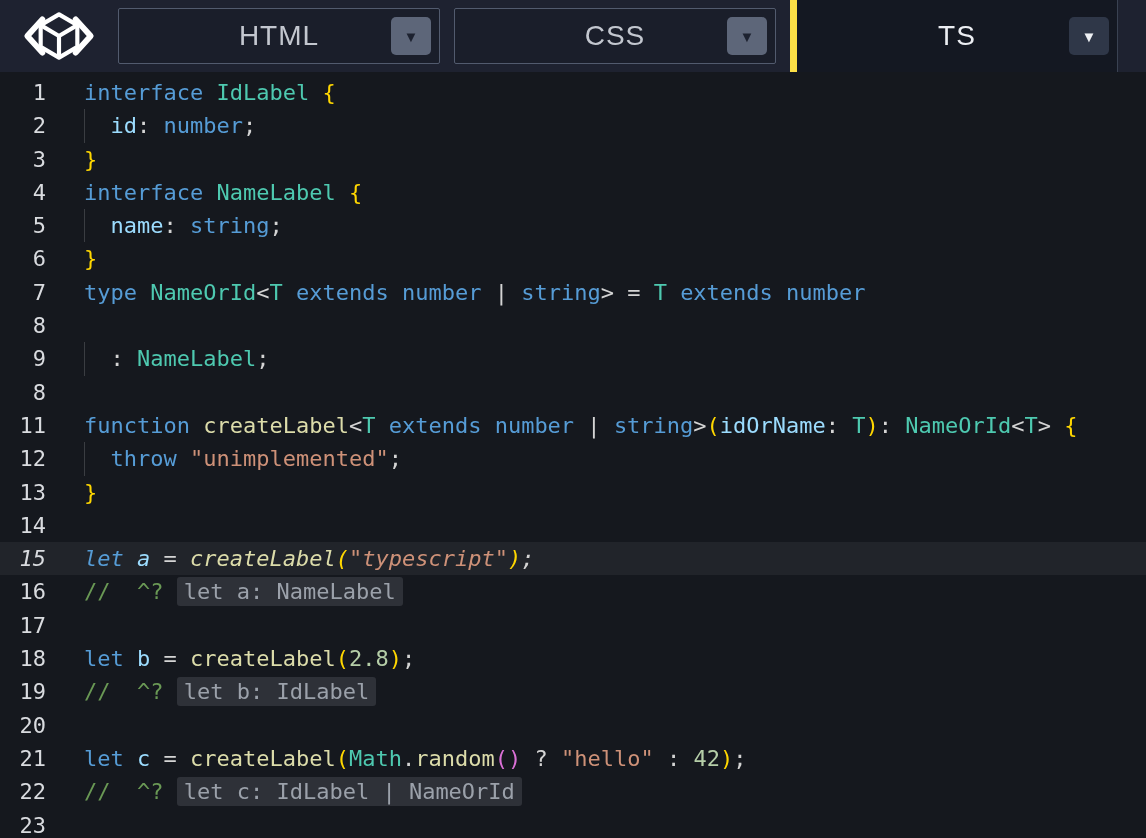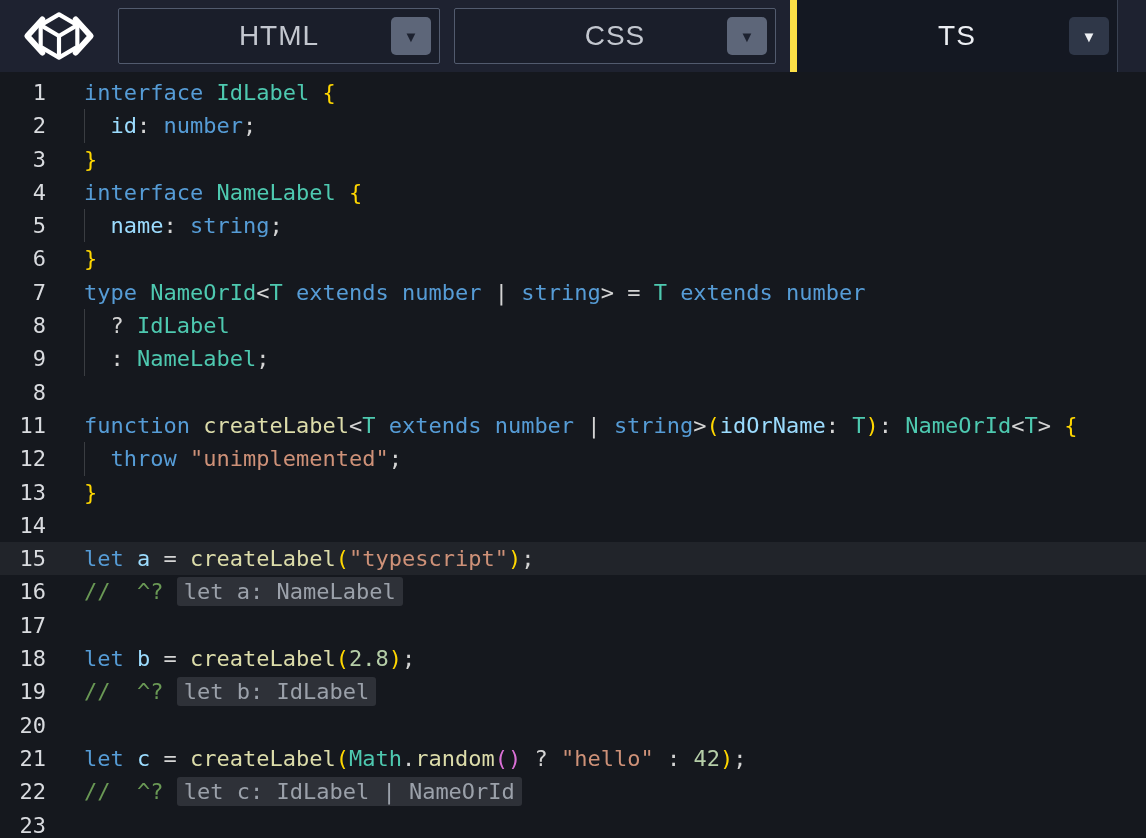--- a/index.html
+++ b/index.html
@@ -43,21 +43,21 @@
     background: #5d6679; display: flex; align-items: center; justify-content: center;
     cursor: pointer;
   }
   .tab.active .dd { background: #2f3748; }
   .chev { color: #1d2230; font-size: 15px; line-height: 1; }
   .tab.active .chev { color: #eef0f4; }
 
   
   .editor { flex: 1; padding-top: 4px; overflow: hidden; background: var(--bg, #15181e); cursor: text; }
   .row { display: flex; height: 33.3px; line-height: 33.3px; font-size: 22px; white-space: pre; }
-  .row.hl { background: rgba(255,255,255,0.055); }
+  .row.hl { background: rgba(255,255,255,0.055); font-style: italic; }
   .ln { width: 46px; flex: none; text-align: right; color: var(--lineNo, #d9dbdf); }
   .code { margin-left: 38px; position: relative; }
   .code.guide::before {
     content: ""; position: absolute; left: 0; top: 0; bottom: 0;
     border-left: 1px solid rgba(255,255,255,0.16);
   }
   .tk-kw { color: var(--kw); }
   .tk-bt { color: var(--kw); }
   .tk-ty { color: var(--ty); }
   .tk-fn { color: var(--fn); }
@@ -106,21 +106,21 @@
       </div>
   </header>
   <div class="editor" id="editor">
       <div class="row"><span class="ln">1</span><span class="code"><span class="tk-kw">interface</span><span class="tk-pl"> </span><span class="tk-ty">IdLabel</span><span class="tk-pl"> </span><span class="tk-b1">{</span></span></div>
       <div class="row"><span class="ln">2</span><span class="code guide"><span class="tk-pl">  </span><span class="tk-vr">id</span><span class="tk-pl">: </span><span class="tk-bt">number</span><span class="tk-pl">;</span></span></div>
       <div class="row"><span class="ln">3</span><span class="code"><span class="tk-b1">}</span></span></div>
       <div class="row"><span class="ln">4</span><span class="code"><span class="tk-kw">interface</span><span class="tk-pl"> </span><span class="tk-ty">NameLabel</span><span class="tk-pl"> </span><span class="tk-b1">{</span></span></div>
       <div class="row"><span class="ln">5</span><span class="code guide"><span class="tk-pl">  </span><span class="tk-vr">name</span><span class="tk-pl">: </span><span class="tk-bt">string</span><span class="tk-pl">;</span></span></div>
       <div class="row"><span class="ln">6</span><span class="code"><span class="tk-b1">}</span></span></div>
       <div class="row"><span class="ln">7</span><span class="code"><span class="tk-kw">type</span><span class="tk-pl"> </span><span class="tk-ty">NameOrId</span><span class="tk-pl">&lt;</span><span class="tk-ty">T</span><span class="tk-pl"> </span><span class="tk-kw">extends</span><span class="tk-pl"> </span><span class="tk-bt">number</span><span class="tk-pl"> | </span><span class="tk-bt">string</span><span class="tk-pl">&gt; = </span><span class="tk-ty">T</span><span class="tk-pl"> </span><span class="tk-kw">extends</span><span class="tk-pl"> </span><span class="tk-bt">number</span></span></div>
-      <div class="row"><span class="ln">8</span><span class="code guide"><span class="tk-pl">  ? </span><span class="tk-ty">IdLabel</span></span></div>
+      <div class="row"><span class="ln">8</span></div>
       <div class="row"><span class="ln">9</span><span class="code guide"><span class="tk-pl">  : </span><span class="tk-ty">NameLabel</span><span class="tk-pl">;</span></span></div>
       <div class="row"><span class="ln">8</span><span class="code"></span></div>
       <div class="row"><span class="ln">11</span><span class="code"><span class="tk-kw">function</span><span class="tk-pl"> </span><span class="tk-fn">createLabel</span><span class="tk-pl">&lt;</span><span class="tk-ty">T</span><span class="tk-pl"> </span><span class="tk-kw">extends</span><span class="tk-pl"> </span><span class="tk-bt">number</span><span class="tk-pl"> | </span><span class="tk-bt">string</span><span class="tk-pl">&gt;</span><span class="tk-b1">(</span><span class="tk-vr">idOrName</span><span class="tk-pl">: </span><span class="tk-ty">T</span><span class="tk-b1">)</span><span class="tk-pl">: </span><span class="tk-ty">NameOrId</span><span class="tk-pl">&lt;</span><span class="tk-ty">T</span><span class="tk-pl">&gt; </span><span class="tk-b1">{</span></span></div>
       <div class="row"><span class="ln">12</span><span class="code guide"><span class="tk-pl">  </span><span class="tk-kw">throw</span><span class="tk-pl"> </span><span class="tk-st">"unimplemented"</span><span class="tk-pl">;</span></span></div>
       <div class="row"><span class="ln">13</span><span class="code"><span class="tk-b1">}</span></span></div>
       <div class="row"><span class="ln">14</span><span class="code"></span></div>
       <div class="row hl"><span class="ln">15</span><span class="code"><span class="tk-kw">let</span><span class="tk-pl"> </span><span class="tk-vr">a</span><span class="tk-pl"> = </span><span class="tk-fn">createLabel</span><span class="tk-b1">(</span><span class="tk-st">"typescript"</span><span class="tk-b1">)</span><span class="tk-pl">;</span></span></div>
       <div class="row"><span class="ln">16</span><span class="code"><span class="tk-cm">//  ^? </span><span class="tk-qy">let a: NameLabel</span></span></div>
       <div class="row"><span class="ln">17</span><span class="code"></span></div>
       <div class="row"><span class="ln">18</span><span class="code"><span class="tk-kw">let</span><span class="tk-pl"> </span><span class="tk-vr">b</span><span class="tk-pl"> = </span><span class="tk-fn">createLabel</span><span class="tk-b1">(</span><span class="tk-nm">2.8</span><span class="tk-b1">)</span><span class="tk-pl">;</span></span></div>

